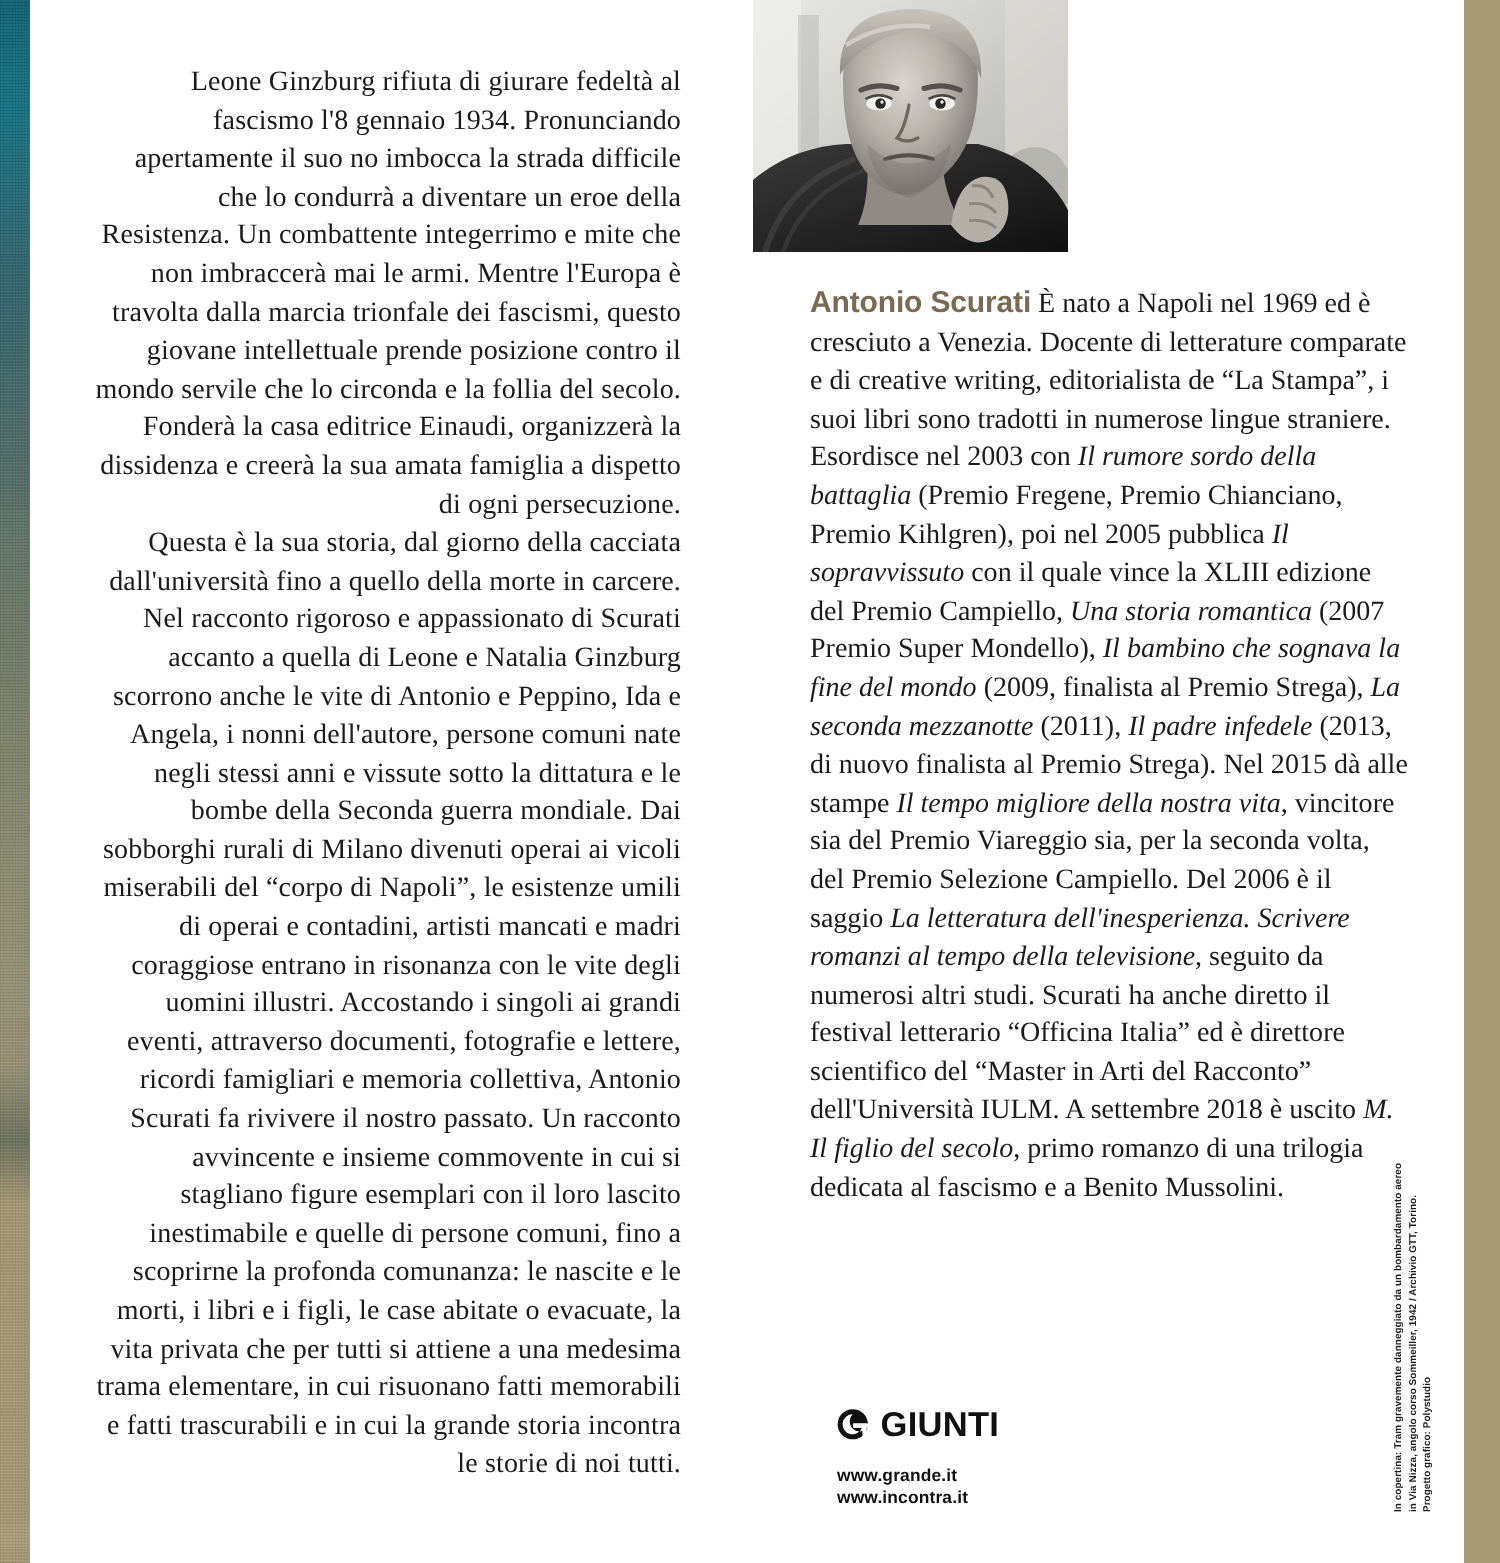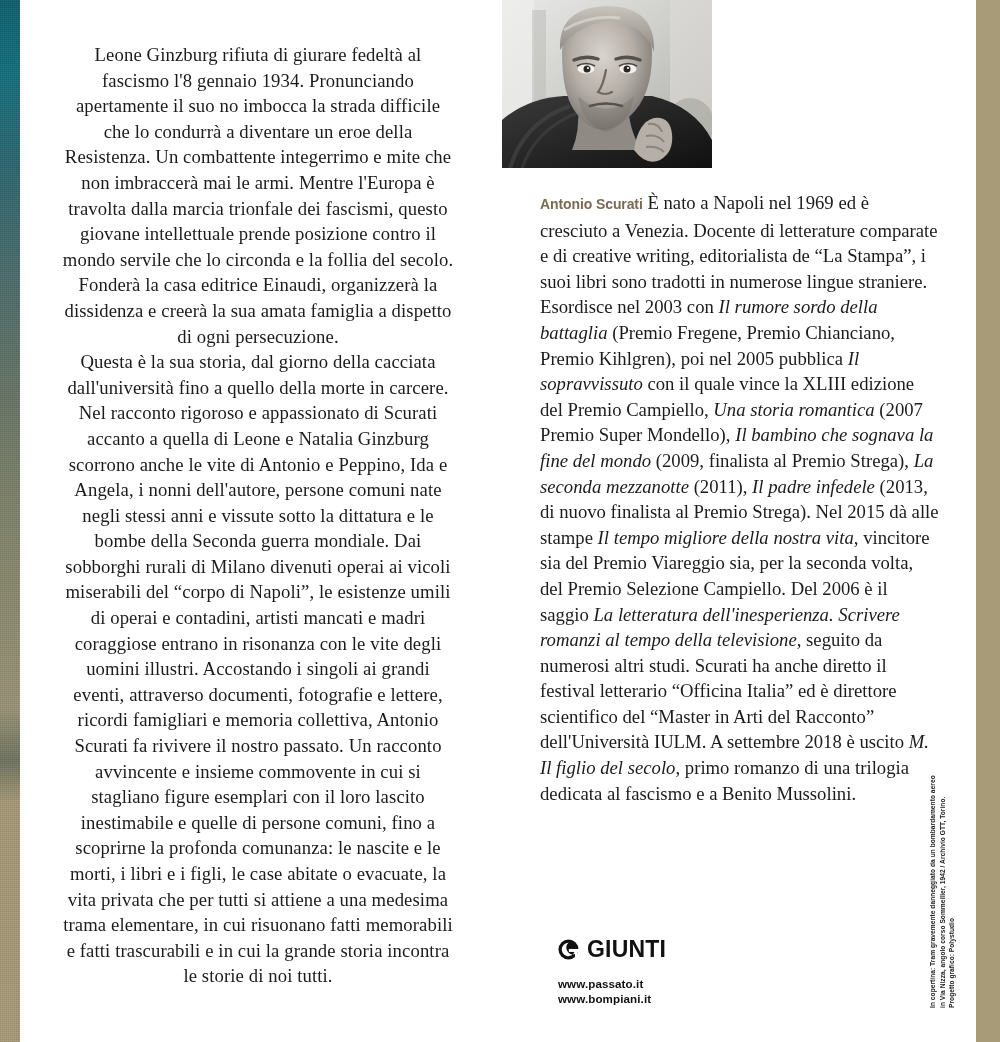--- a/index.html
+++ b/index.html
@@ -53,21 +53,21 @@
 
   
   #blurb {
     position: absolute;
     left: 62px;
     top: 42px;
     width: 392px;
     font-size: 18.7px;
     line-height: 25.6px;
     color: #1b1b1b;
-    text-align: center;
+    text-align: right;
     letter-spacing: .1px;
   }
   #blurb p { margin: 0; }
 
   
   #author-photo {
     position: absolute;
     left: 502px;
     top: 0px;
     width: 210px;
@@ -84,21 +84,21 @@
     top: 190px;
     width: 400px;
     font-size: 18.7px;
     line-height: 25.6px;
     color: #1b1b1b;
   }
   #bio p { margin: 0; }
   #bio .author-name {
     font-family: "Liberation Sans", sans-serif;
     font-weight: bold;
-    font-size: 14px;
+    font-size: 20px;
     color: #7a6a52;
     letter-spacing: -0.1px;
   }
   #bio i { font-style: italic; }
 
   
   #publisher {
     position: absolute;
     left: 558px;
     top: 938px;
@@ -245,22 +245,22 @@
 <div id="publisher">
   <div id="logo-row">
     <svg id="logo-mark" viewBox="0 0 24 24" aria-hidden="true">
       <circle cx="12" cy="12" r="11.5" fill="#111111"></circle>
       <path d="M12 4.4 A7.6 7.6 0 1 0 19.0 14.6 L12.6 14.6 L12.6 11.4 L22.6 11.4 L22.6 22.6 L19.4 22.6 L19.4 17.2 A7.6 7.6 0 0 1 12 4.4 Z" fill="#ffffff"></path>
       <rect x="12.4" y="11.4" width="11.6" height="3.2" fill="#ffffff"></rect>
     </svg>
     <span id="logo-word">GIUNTI</span>
   </div>
   <div id="web-lines">
-    <div>www.passato.it</div>
-    <div>www.bompiani.it</div>
+    <div>www.grande.it</div>
+    <div>www.incontra.it</div>
   </div>
 </div>
 
 <div id="credits">
   <div id="credits-inner">
     <div>In copertina: Tram gravemente danneggiato da un bombardamento aereo</div>
     <div>in Via Nizza, angolo corso Sommeiller, 1942 / Archivio GTT, Torino.</div>
     <div>Progetto grafico: Polystudio</div>
   </div>
 </div>

